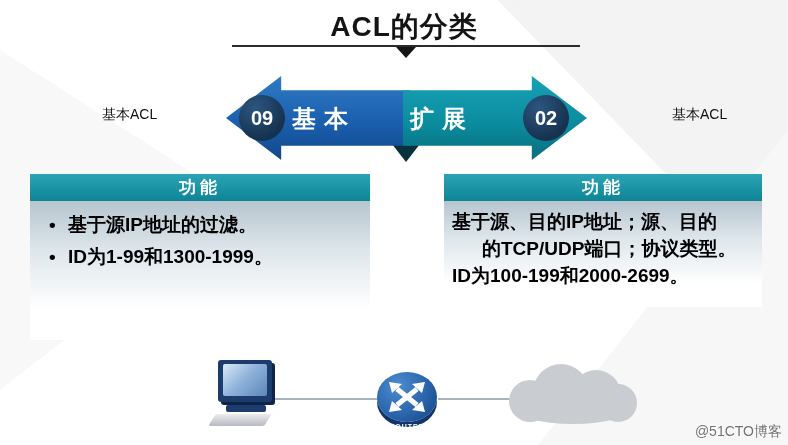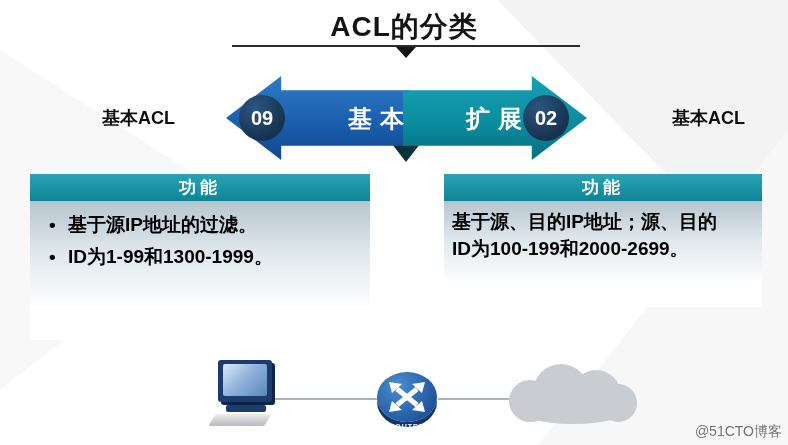--- a/index.html
+++ b/index.html
@@ -19,22 +19,22 @@
 
   .title { position:absolute; z-index:2; top:8px; left:0; width:100%;
            text-align:center; font-size:28px; font-weight:700; color:#141414;
            letter-spacing:1px;padding-left:20px; }
   .title-rule { position:absolute; z-index:2; left:232px; top:45px; width:348px;
                 height:2px; background:#2b2b2b; }
   .title-arrow { position:absolute; z-index:2; left:396px; top:47px; width:0; height:0;
                  border-left:10px solid transparent; border-right:10px solid transparent;
                  border-top:11px solid #151515; }
 
-  .side-label { position:absolute; z-index:2; top:106px; font-size:18px;
-                font-weight:700; color:#0f0f0f; }
+  .side-label { position:absolute; z-index:2; top:106px; font-size:14px;
+                font-weight:400; color:#0f0f0f; }
   .side-left  { left:102px; }
   .side-right { left:672px; }
 
   .arrow { position:absolute; z-index:2; top:76px; height:84px; width:184px; }
   .arrow-left {
     left:226px;
     background:linear-gradient(180deg,#2f7ac4 0%, #1a5fae 55%, #12488c 100%);
     clip-path:polygon(0 50%, 30% 0, 30% 17%, 100% 17%, 100% 83%, 30% 83%, 30% 100%);
   }
   .arrow-right {
@@ -46,21 +46,21 @@
               background:#07323c; clip-path:polygon(0 0, 100% 0, 50% 100%); }
 
   .num-circle { position:absolute; z-index:3; width:46px; height:46px; top:95px;
                 border-radius:50%; color:#ffffff; font-size:20px; font-weight:700;
                 text-align:center; line-height:46px;
                 background:radial-gradient(circle at 35% 28%, #2d5681 0%, #16324f 70%); }
   .num-left  { left:239px; }
   .num-right { left:523px; }
 
   .arrow-label { position:absolute; z-index:3; top:103px; width:120px; color:#ffffff;
-                 font-size:24px; font-weight:700; letter-spacing:8px; text-align:right; }
+                 font-size:24px; font-weight:700; letter-spacing:8px; text-align:left; }
   .arrow-label-left  { left:292px; }
   .arrow-label-right { left:410px; }
 
   .info-box { position:absolute; z-index:2; }
   .box-left  { left:30px;  top:174px; width:340px; }
   .box-right { left:444px; top:174px; width:318px; }
   .box-header { height:27px; line-height:27px; text-align:center; color:#ffffff;
                 font-size:17px; font-weight:700; letter-spacing:4px;
                 background:linear-gradient(180deg,#2aa4b4 0%, #0e8496 100%); }
   .box-body { background:linear-gradient(180deg,#b7c5cf 0%, #dde6eb 35%, #ffffff 78%);
@@ -142,20 +142,21 @@
         <li>基于源IP地址的过滤。</li>
         <li>ID为1-99和1300-1999。</li>
       </ul>
     </div>
   </div>
 
   <div class="info-box box-right">
     <div class="box-header">功能</div>
     <div class="box-body">
       <div class="rline">基于源、目的IP地址；源、目的</div>
+      <div class="rline indent">的TCP/UDP端口；协议类型。</div>
       <div class="rline">ID为100-199和2000-2699。</div>
     </div>
   </div>
 
   <div class="net-line line1"></div>
   <div class="net-line line2"></div>
 
   <div class="computer">
     <div class="keyboard"></div>
     <div class="monitor">

